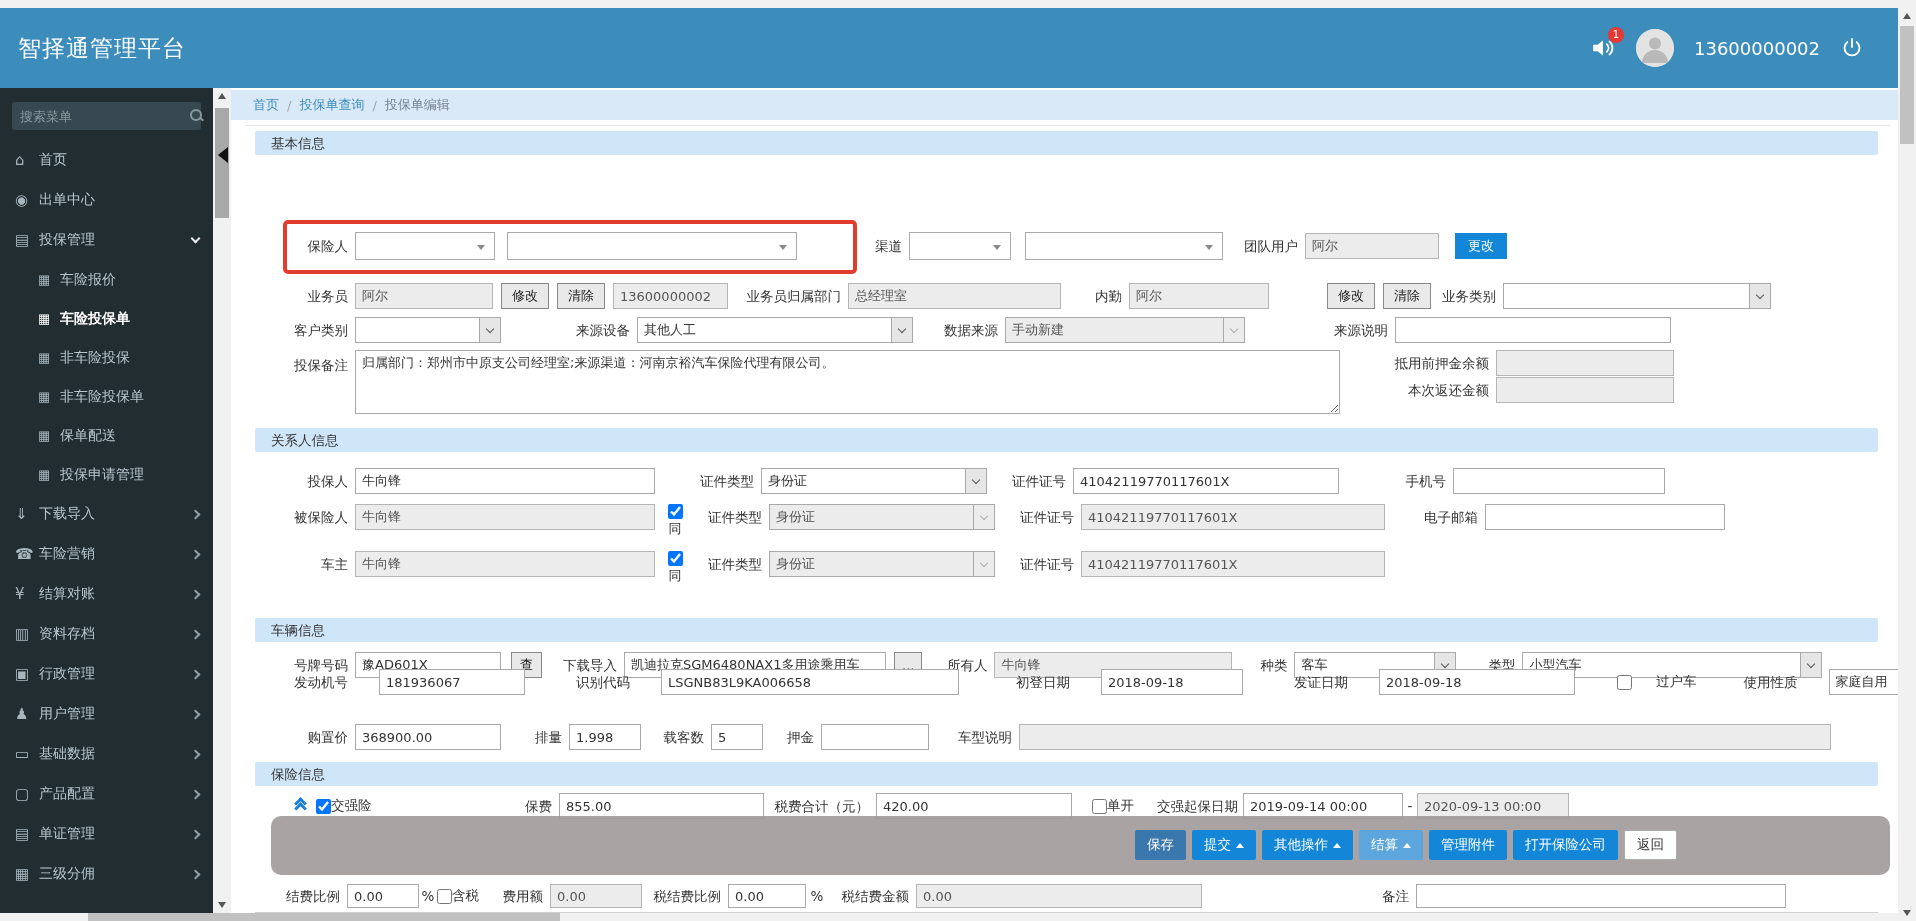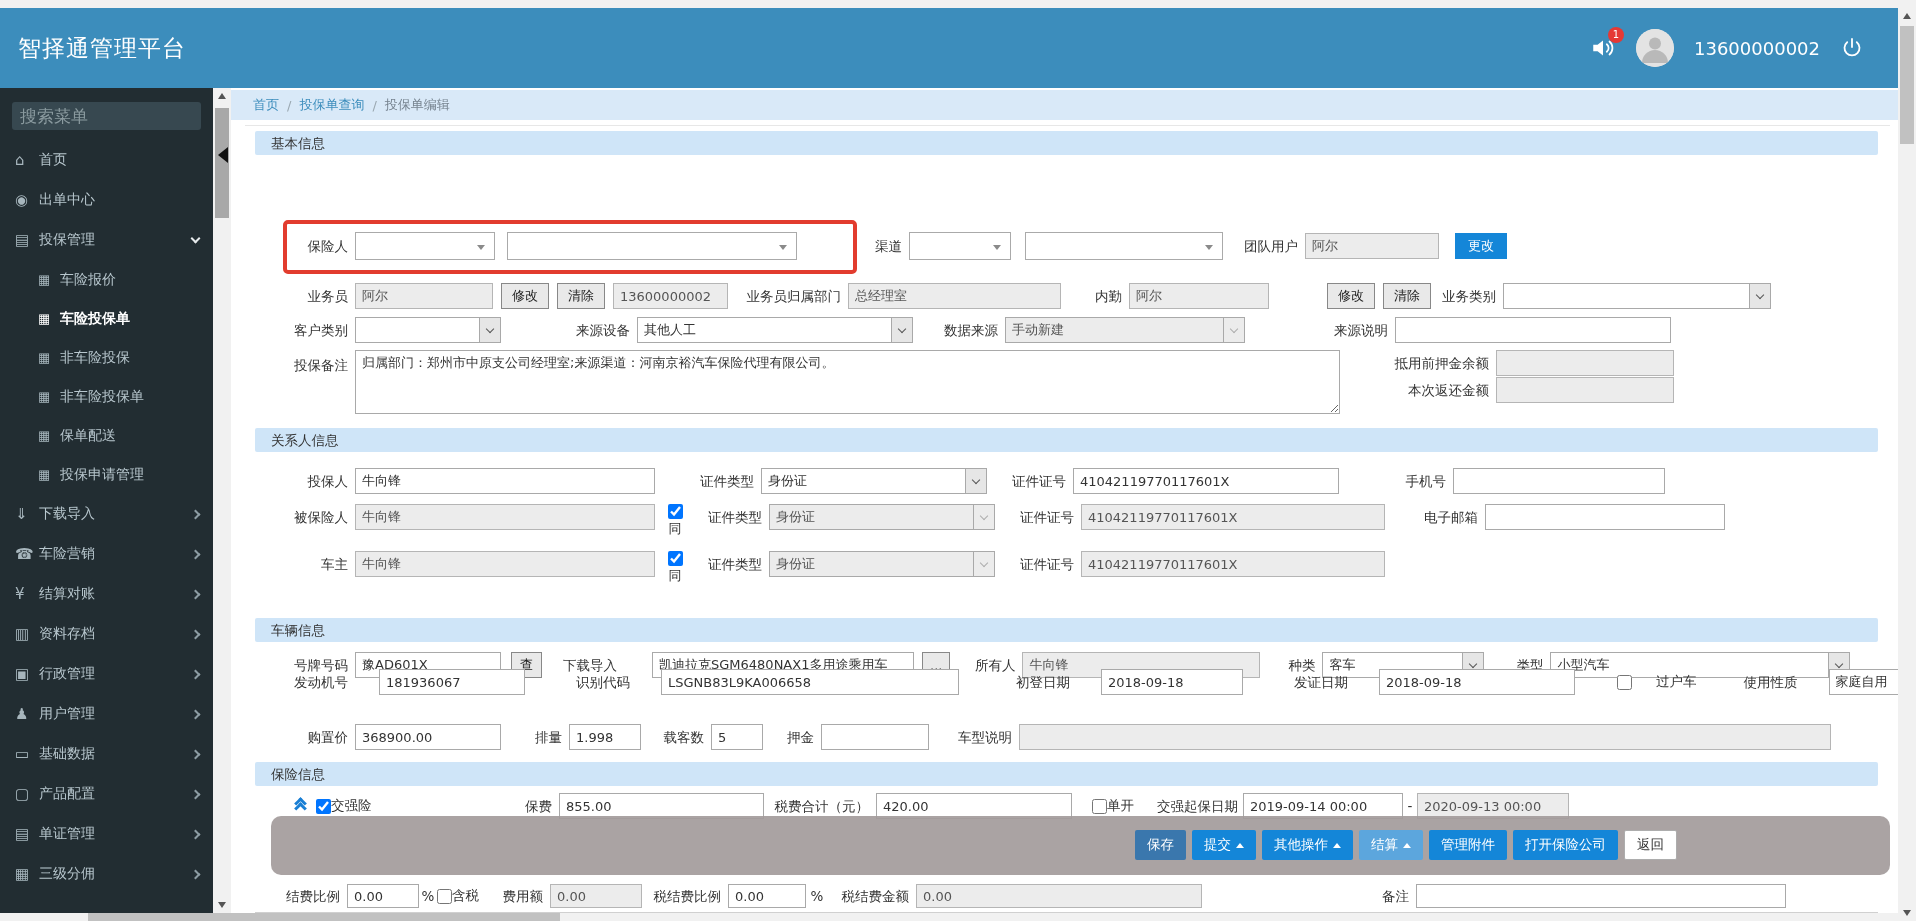--- a/index.html
+++ b/index.html
@@ -15,21 +15,21 @@
   .header-title { color:#fff; font-size:23px; padding-left:18px; letter-spacing:1px; }
   .header-right { margin-left:auto; display:flex; align-items:center; gap:20px; padding-right:34px; }
   .spk-wrap { position:relative; width:26px; height:26px; }
   .badge { position:absolute; top:-8px; right:-8px; min-width:16px; height:16px; border-radius:8px; background:#e53935; color:#fff; font-size:10px; line-height:16px; text-align:center; padding:0 3px; }
   .avatar { width:38px; height:38px; border-radius:50%; background:#e3e3e3; display:flex; align-items:center; justify-content:center; overflow:hidden; }
   .phone { color:#fff; font-size:18px; }
 
   
   .sidebar { position:absolute; left:0; top:88px; width:213px; height:833px; background:#222d32; }
   .search-box { margin:14px 12px 10px 12px; height:28px; background:#374850; border-radius:3px; display:flex; align-items:center; padding:0 8px; }
-  .search-box input { flex:1; background:transparent; border:none; outline:none; color:#14b8a6; font-size:17px; font-family:inherit; }
+  .search-box input { flex:1; background:transparent; border:none; outline:none; color:#14b8a6; font-size:13px; font-family:inherit; }
   .search-box input::placeholder { color:#8a9a9f; }
   .mag { position:relative; width:14px; height:14px; }
   .mag::before { content:""; position:absolute; left:0; top:0; width:8px; height:8px; border:2px solid #8a9a9f; border-radius:50%; }
   .mag::after { content:""; position:absolute; left:9px; top:9px; width:5px; height:2px; background:#8a9a9f; transform:rotate(45deg); }
   .menu-item { display:flex; align-items:center; height:40px; padding:0 14px 0 15px; color:#b8c7ce; font-size:14px; cursor:pointer; }
   .menu-item .icon { width:24px; font-size:15px; color:#a7b6bd; flex:0 0 24px; }
   .menu-sub { display:flex; align-items:center; height:39px; padding-left:38px; color:#b8c7ce; font-size:14px; cursor:pointer; }
   .menu-sub .icon { width:22px; font-size:13px; color:#a7b6bd; flex:0 0 22px; }
   .menu-sub.active { color:#fff; font-weight:bold; }
   .menu-sub.active .icon { color:#fff; }
@@ -380,21 +380,21 @@
     <input class="in" style="width: 304px;" disabled="" value="41042119770117601X">
   </div>
 
   <div class="secbar" style="top:618px;">车辆信息</div>
 
   <div class="row" style="top:652px;">
     <span class="lb" style="width:100px;">号牌号码</span>
     <input class="in" style="width: 146px;" value="豫AD601X">
     <button class="gbtn" style="margin-left:10px;padding:0 8px;">查</button>
     <span class="lb" style="width:82px;">下载导入</span>
-    <input class="in" style="width: 262px; margin-left: 28px;" value="凯迪拉克SGM6480NAX1多用途乘用车">
+    <input class="in" style="width: 262px;" value="凯迪拉克SGM6480NAX1多用途乘用车">
     <button class="gbtn" style="margin-left:8px;padding:0 7px;">...</button>
     <span class="lb" style="width:72px;">所有人</span>
     <input class="in" style="width: 238px;" disabled="" value="牛向锋">
     <span class="lb" style="width:62px;">种类</span>
     <div class="sel" style="width:162px;">
         <span>客车</span>
         <span class="vbtn">
           <i></i>
         </span>
       </div>

